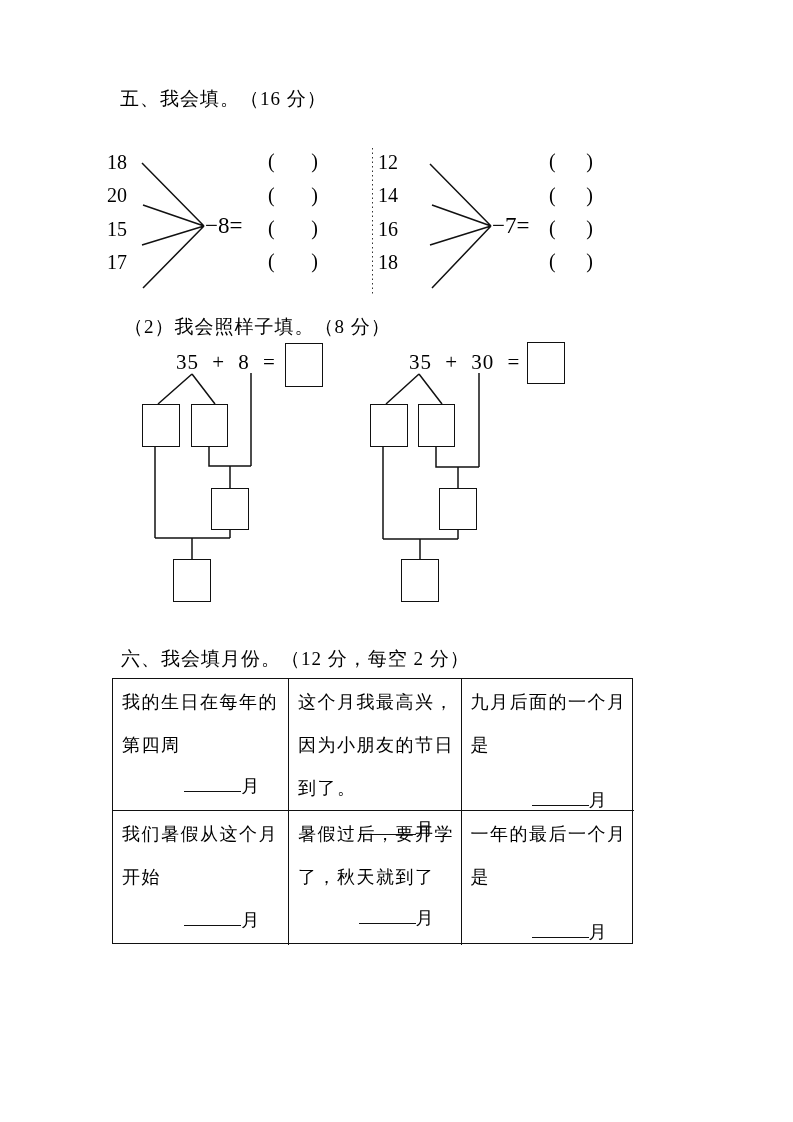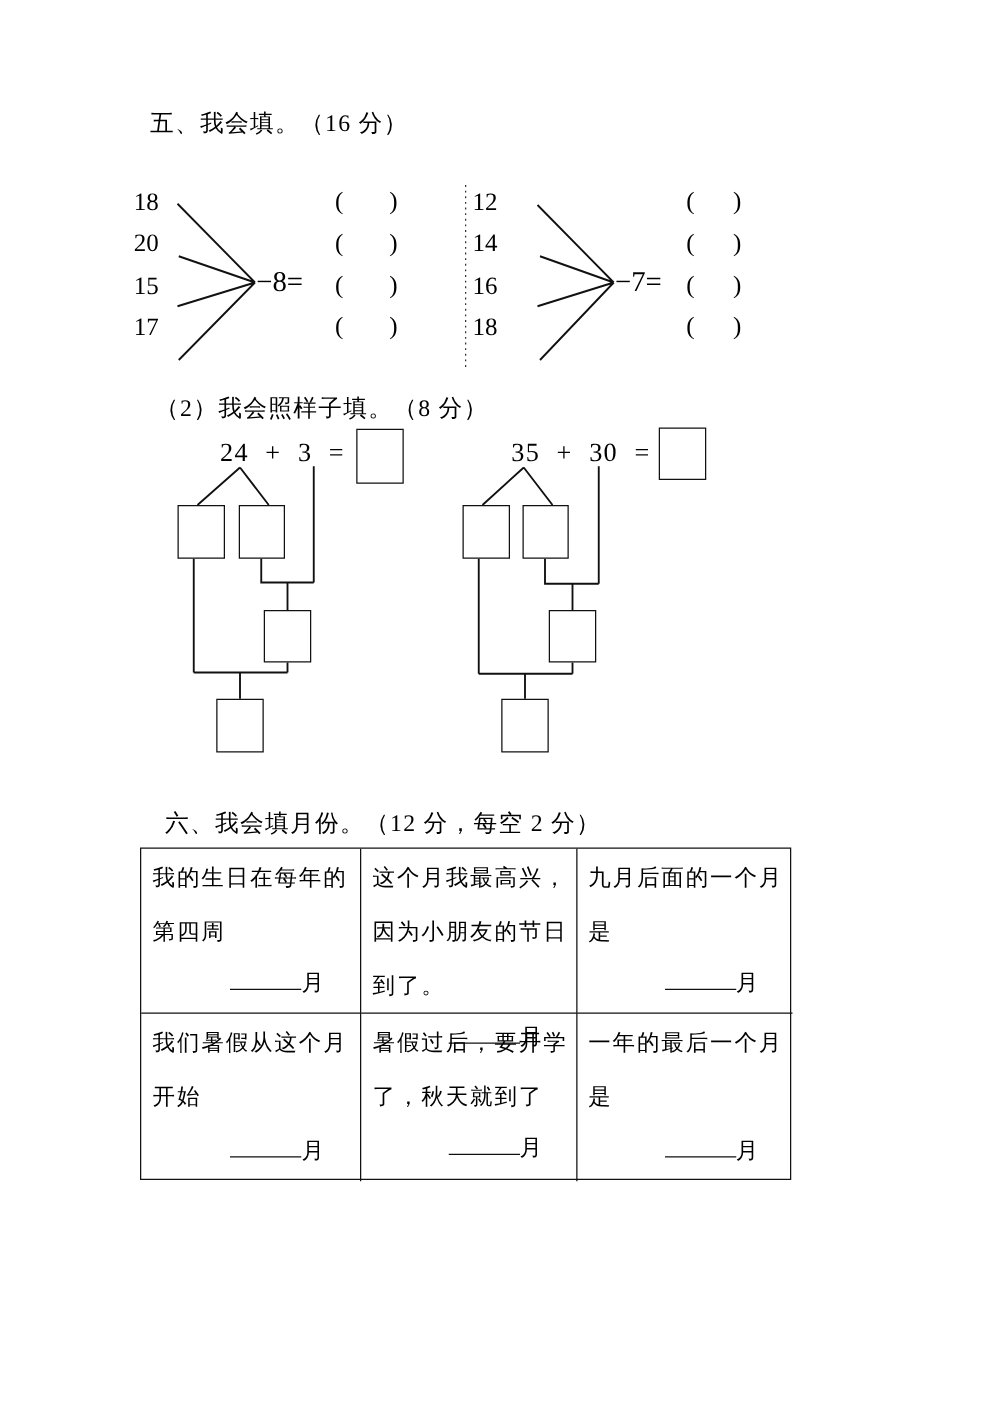--- a/index.html
+++ b/index.html
@@ -19,21 +19,21 @@
   .mtable{
     position:absolute;left:112px;top:678px;width:521px;height:266px;
     display:grid;grid-template-columns:176px 172.5px 172.5px;grid-template-rows:132px 134px;
     border:1.7px solid #111;box-sizing:border-box;
   }
   .cell{
     box-sizing:border-box;display:flex;flex-direction:column;
     font-size:18px;letter-spacing:1.5px;line-height:43px;
     padding:2px 3px 6px 9px;border-right:1.6px solid #111;border-bottom:1.6px solid #111;align-items:center;
   }
-  .cell:nth-child(3n){border-right:none;}
+  .cell:nth-child(3n){border-right:none;gap:14px;}
   .cell:nth-child(n+4){border-bottom:none;}
   .ctext{white-space:normal;}
   .cblank{margin-left:38px;line-height:38px;white-space:nowrap;}
   .cblank.bottom{margin-top:auto;}
   .uline{display:inline-block;width:57px;height:1em;border-bottom:1.7px solid #111;vertical-align:baseline;}
 </style>
 </head>
 <body>
 
 <div class="page">
@@ -115,35 +115,35 @@
     </div>
   <div class="paren-slot" style="left:549px;top:250px;width:44px">
       <span>(</span>
       <span>)</span>
     </div>
 
   <div class="heading" style="left:124px;top:314px">
     <span class="u">（2）我会照样子填。</span><span>（8 分）</span>
   </div>
 
-  <div class="dexpr" style="left:176px;top:350px">24 + 3 =</div>
+  <div class="dexpr" style="left:176px;top:350px">35 + 8 =</div>
   <div class="abox" style="left:285px;top:343px;width:38px;height:44px"></div>
   <div class="abox" style="left:142px;top:404px;width:38px;height:43px"></div>
   <div class="abox" style="left:191px;top:404px;width:37px;height:43px"></div>
   <div class="abox" style="left:211px;top:488px;width:38px;height:42px"></div>
   <div class="abox" style="left:173px;top:559px;width:38px;height:43px"></div>
 
   <div class="dexpr" style="left:409px;top:350px">35 + 30 =</div>
   <div class="abox" style="left:527px;top:342px;width:38px;height:42px"></div>
   <div class="abox" style="left:370px;top:404px;width:38px;height:43px"></div>
   <div class="abox" style="left:418px;top:404px;width:37px;height:43px"></div>
   <div class="abox" style="left:439px;top:488px;width:38px;height:42px"></div>
   <div class="abox" style="left:401px;top:559px;width:38px;height:43px"></div>
 
-  <div class="heading" style="left:132px;top:646px">
+  <div class="heading" style="left:121px;top:646px">
     <span class="u">六、我会填月份。</span><span>（12 分，每空 2 分）</span>
   </div>
 
   <div class="mtable">
     <div class="cell">
       <div class="ctext">我的生日在每年的第四周</div>
       <div class="cblank bottom"><span class="uline"></span><span>月</span></div>
     </div>
     <div class="cell">
       <div class="ctext">这个月我最高兴，因为小朋友的节日到了。</div>

